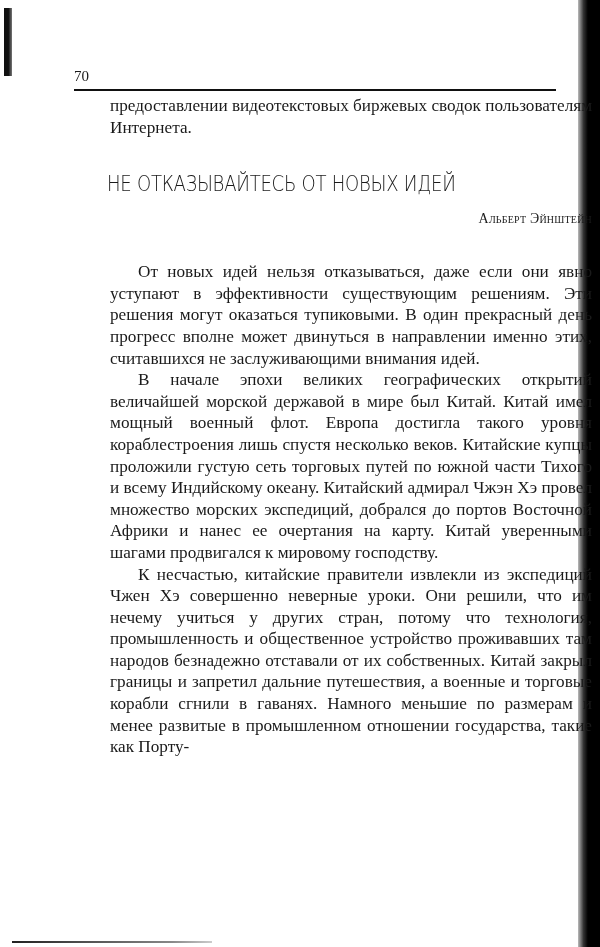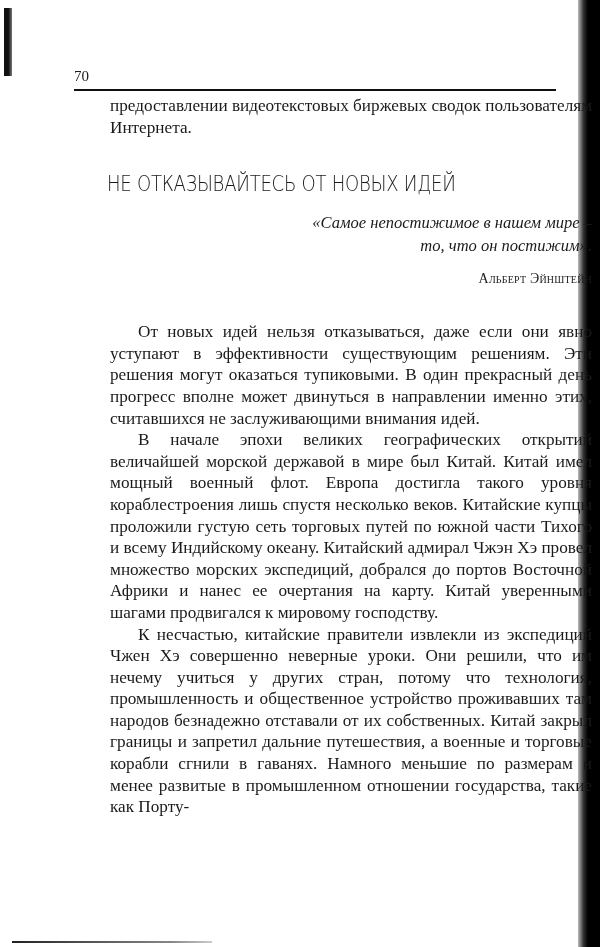--- a/index.html
+++ b/index.html
@@ -53,24 +53,20 @@
 
 <div class="header">
   <span class="page-num">70</span>
 </div>
 
 <div class="content">
   <p class="para">предоставлении видеотекстовых биржевых сводок пользователям Интернета.</p>
 
   <div class="section-title">НЕ ОТКАЗЫВАЙТЕСЬ ОТ НОВЫХ ИДЕЙ</div>
 
-  <div class="epigraph">
-    <div>«Самое непостижимое в нашем мире –</div>
-    <div>то, что он постижим».</div>
-  </div>
   <div class="attribution">Альберт Эйнштейн</div>
 
   <div class="body-text">
     <p class="para indent">От новых идей нельзя отказываться, даже если они явно уступают в эффективности существующим решениям. Эти решения могут оказаться тупиковыми. В один прекрасный день прогресс вполне может двинуться в направлении именно этих, считавшихся не заслуживающими внимания идей.</p>
     <p class="para indent">В начале эпохи великих географических открытий величайшей морской державой в мире был Китай. Китай имел мощный военный флот. Европа достигла такого уровня кораблестроения лишь спустя несколько веков. Китайские купцы проложили густую сеть торговых путей по южной части Тихого и всему Индийскому океану. Китайский адмирал Чжэн Хэ провел множество морских экспедиций, добрался до портов Восточной Африки и нанес ее очертания на карту. Китай уверенными шагами продвигался к мировому господству.</p>
     <p class="para indent">К несчастью, китайские правители извлекли из экспедиций Чжен Хэ совершенно неверные уроки. Они решили, что им нечему учиться у других стран, потому что технология, промышленность и общественное устройство проживавших там народов безнадежно отставали от их собственных. Китай закрыл границы и запретил дальние путешествия, а военные и торговые корабли сгнили в гаванях. Намного меньшие по размерам и менее развитые в промышленном отношении государства, такие как Порту-</p>
   </div>
 </div>
 
 </body></html>

